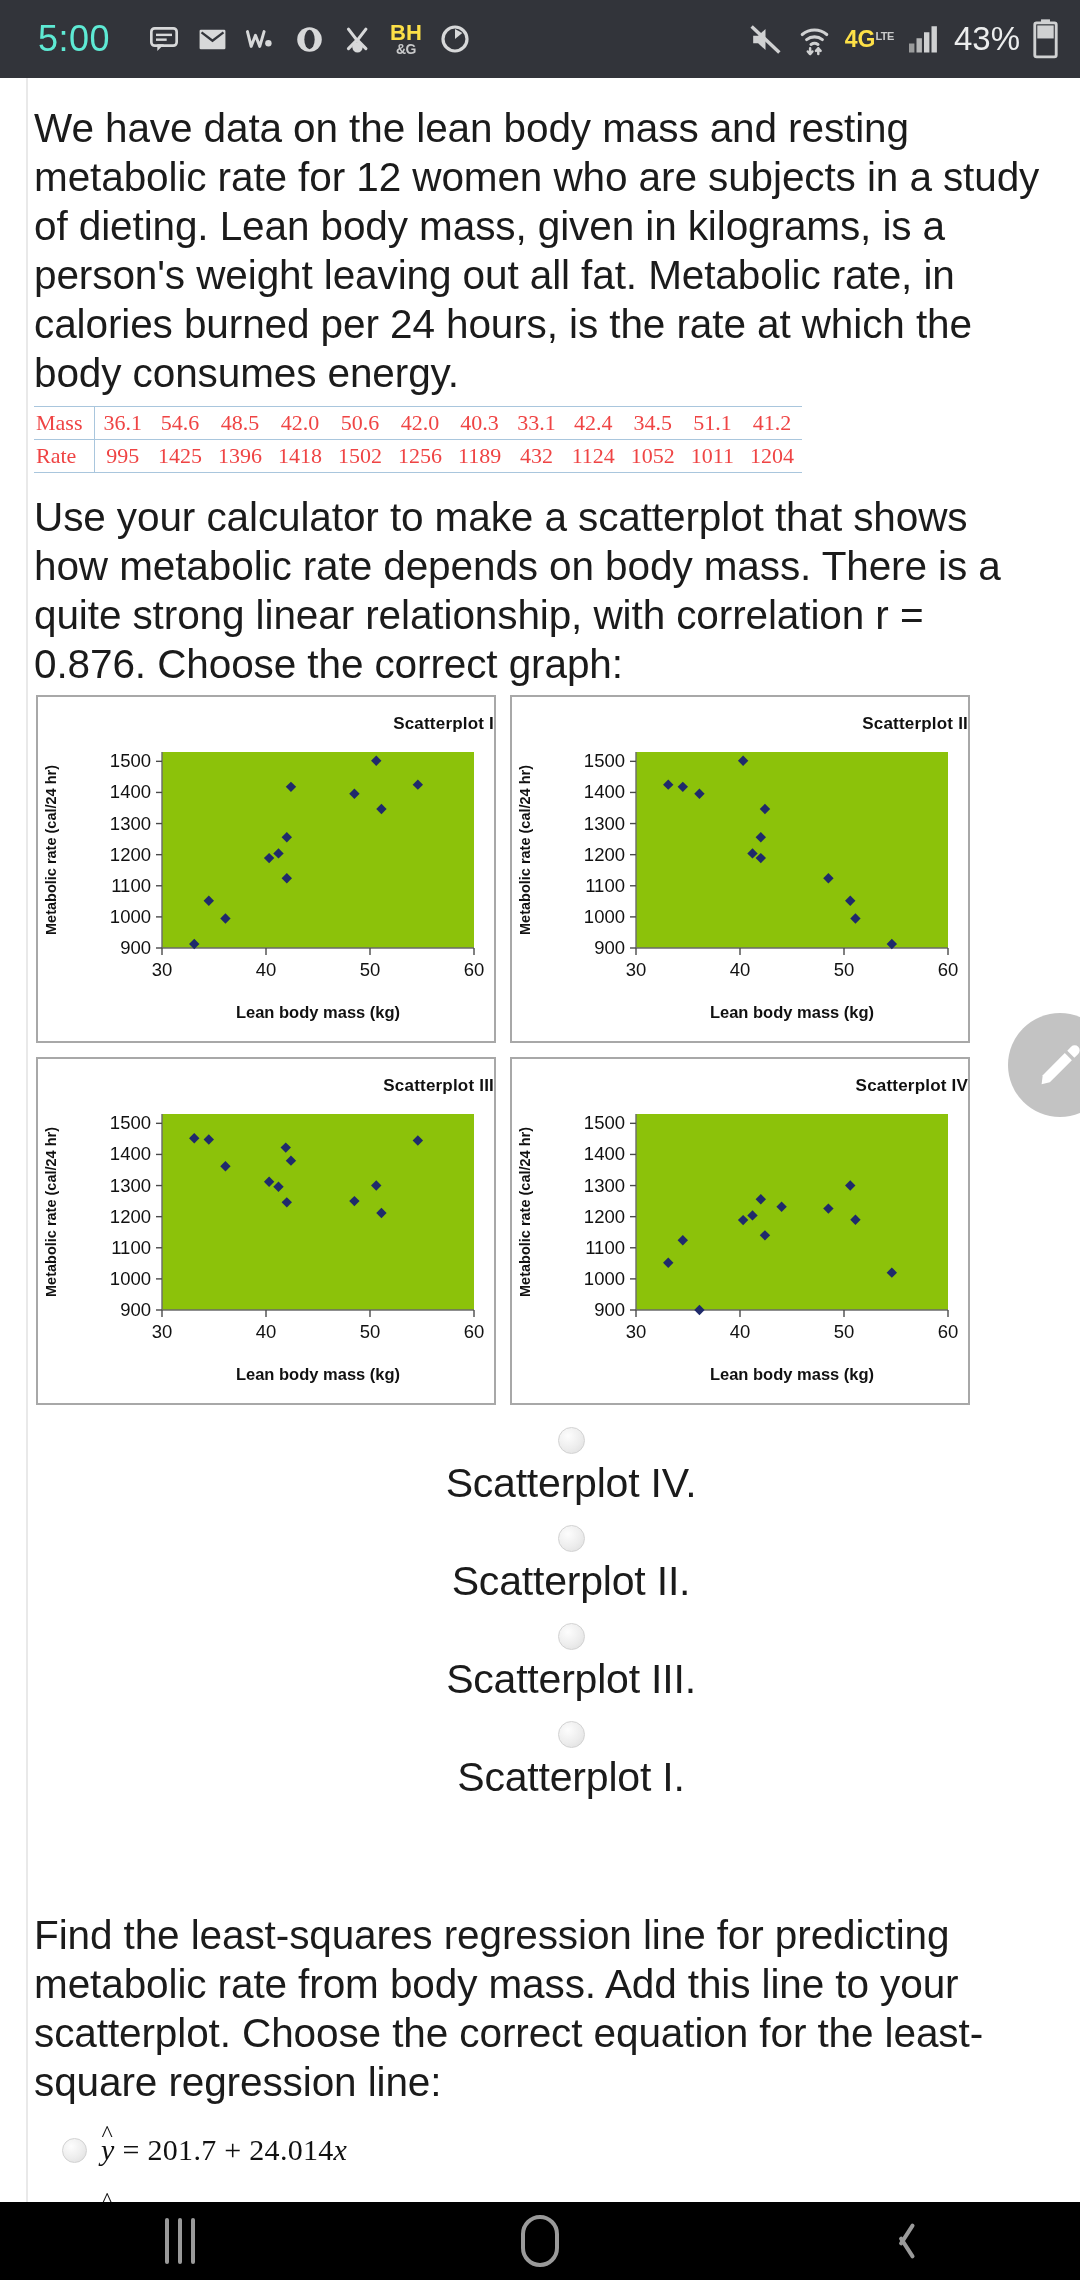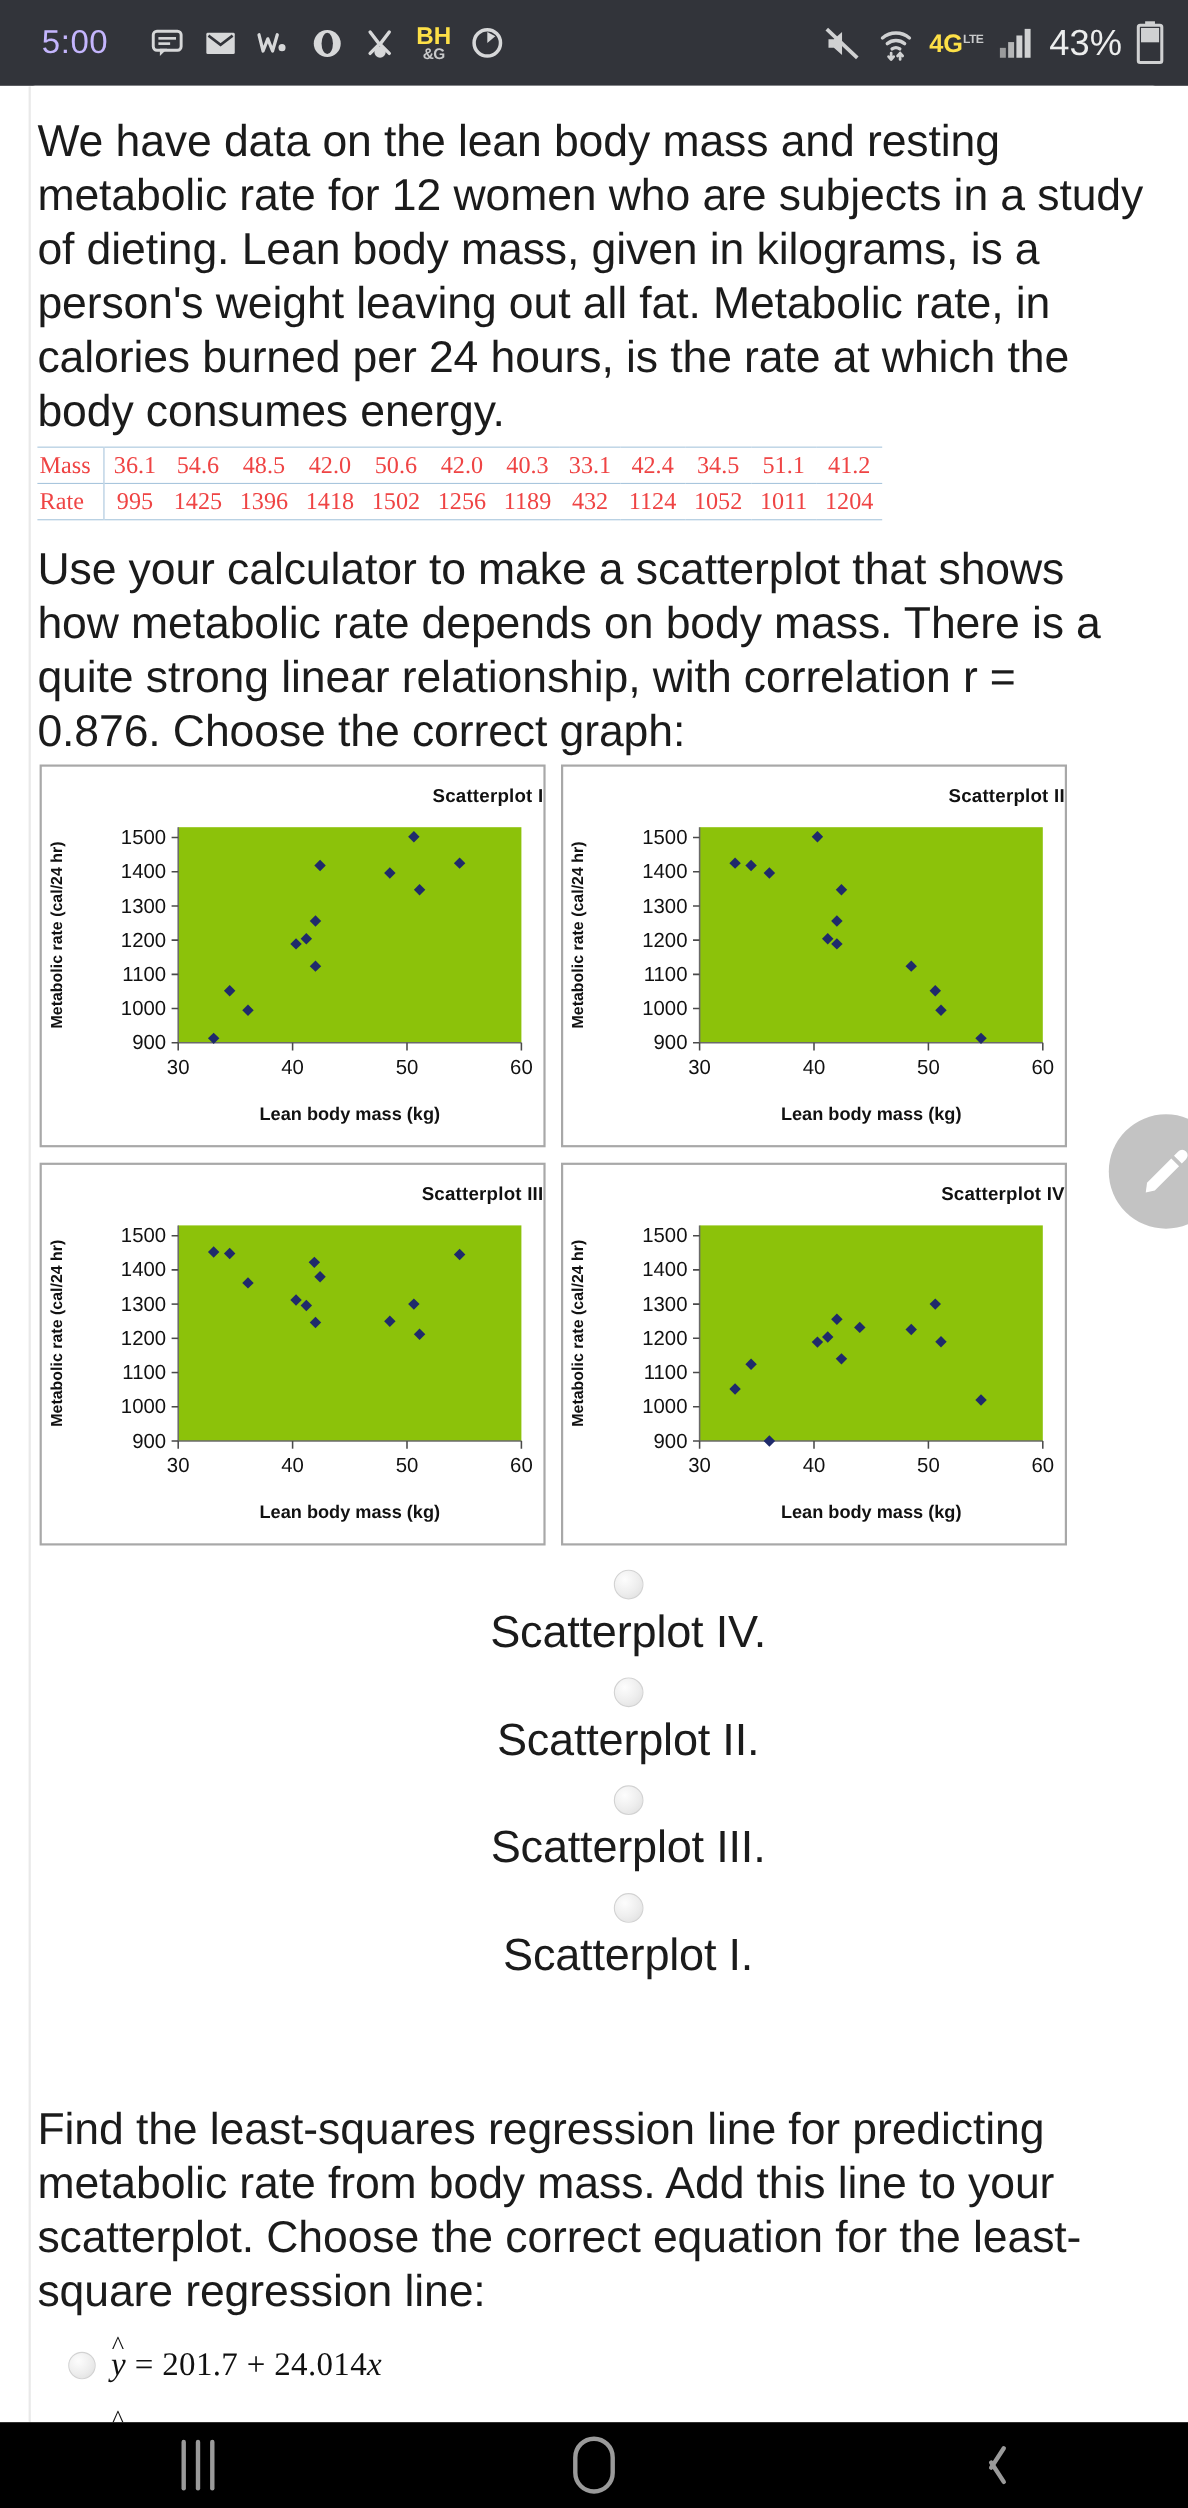--- a/index.html
+++ b/index.html
@@ -13,37 +13,36 @@
 
   
   .statusbar {
     position: absolute; top: 0; left: 0;
     width: 1080px; height: 78px;
     background: #32343a;
     display: flex; align-items: center;
     padding: 0 22px 0 38px;
     color: #e8e9ea;
   }
-  .clock { font-size: 30px; letter-spacing: 0.5px; font-weight: 400; color: #c4b5fd; text-align: right; }
+  .clock { font-size: 36px; letter-spacing: 0.5px; font-weight: 400; color: #5eead4; text-align: right; }
   .sb-left { display: flex; align-items: center; gap: 16px; }
   .sb-icons { display: flex; align-items: center; gap: 17px; margin-left: 22px; }
   .sb-right { margin-left: auto; display: flex; align-items: center; gap: 13px; }
   .sb-ic { display: block; }
   .batt-pct { font-size: 33px; color: #eceded; letter-spacing: 0px; text-align: center; }
   .lte-txt { font-family: Liberation Sans, sans-serif; font-weight: bold; font-size: 23px;
              color: #fde047; line-height: 1; }
   .lte-sub { font-size: 11px; font-weight: bold; color: #c9cacb; letter-spacing:-0.5px;}
 
   
   #content {
     position: absolute; top: 78px; left: 0;
     width: 1080px; height: 2124px;
     background: #ffffff;
     overflow: hidden;
-    border-radius: 32px;
   }
   .page-rule-left {
     position:absolute; left: 26px; top: 0; width: 2px; height: 2124px;
     background: #e9e9e9;
   }
   .para {
     font-size: 40.5px;
     line-height: 49px;
     color: #1b1b1b;
     padding: 0 34px 0 34px;

